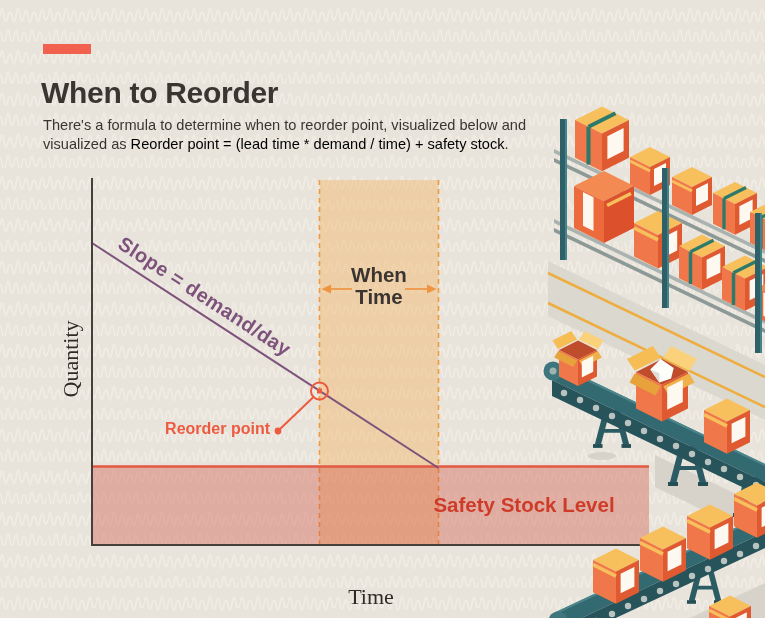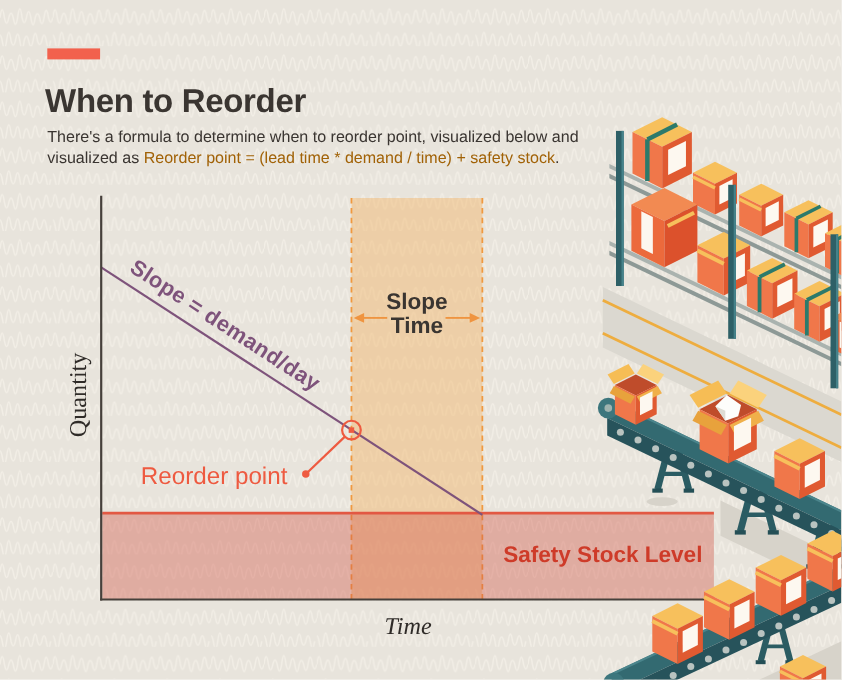--- a/index.html
+++ b/index.html
@@ -19,46 +19,46 @@
   }
   .title{
     position:absolute;left:41px;top:56px;
     font-size:30px;font-weight:700;letter-spacing:-0.3px;
     color:#3a3531;
   }
   .subtitle{
     position:absolute;left:43px;top:101px;width:520px;
     font-size:14.6px;line-height:1.33;color:#3a3531;
   }
-  .subtitle .formula{color:#a16207;}
+  .subtitle .formula{color:#000000;}
   .axis-label{
     position:absolute;color:#2f2b28;
     font-family:"Liberation Serif", serif;font-size:22px;
   }
   .y-axis-label{
     left:10px;top:347px;width:120px;height:24px;text-align:center;
     transform:rotate(-90deg);
   }
-  .x-axis-label{left:311px;top:556px;width:120px;text-align:center;font-style:italic;}
+  .x-axis-label{left:311px;top:584px;width:120px;text-align:center;}
   .slope-annotation{
     position:absolute;left:99px;top:285px;width:210px;height:24px;
     text-align:center;font-size:20px;font-weight:700;color:#7e537b;
     transform:rotate(33deg);letter-spacing:0.4px;
   }
   .lead-time-label{
     position:absolute;left:345px;top:264px;width:68px;
     text-align:center;font-size:20.5px;font-weight:700;line-height:1.08;
     color:#3a3531;
   }
   .reorder-point-label{
     position:absolute;left:128px;top:420px;width:142px;
-    text-align:left;font-size:22px;font-weight:400;color:#ee5a40;
+    text-align:right;font-size:16px;font-weight:700;color:#ee5a40;
   }
   .safety-stock-label{
-    position:absolute;left:427px;top:493px;width:242px;
+    position:absolute;left:403px;top:493px;width:242px;
     text-align:center;font-size:20.5px;font-weight:700;color:#ce3b29;
   }
 </style>
 </head>
 <body>
 
 <div class="canvas">
 
   <svg class="layer" width="765" height="618" viewBox="0 0 765 618">
     <defs>
@@ -256,17 +256,17 @@
 
   <p class="subtitle">
     <span>There's a formula to determine when to reorder point, visualized below and</span><br>
     <span>visualized as </span><span class="formula">Reorder point = (lead time * demand / time) + safety stock</span><span>.</span>
   </p>
 
   <div class="axis-label y-axis-label">Quantity</div>
   <div class="axis-label x-axis-label">Time</div>
 
   <div class="slope-annotation">Slope = demand/day</div>
-  <div class="lead-time-label">Slope Time</div>
+  <div class="lead-time-label">When Time</div>
   <div class="reorder-point-label">Reorder point</div>
   <div class="safety-stock-label">Safety Stock Level</div>
 
 </div>
 
 </body></html>

